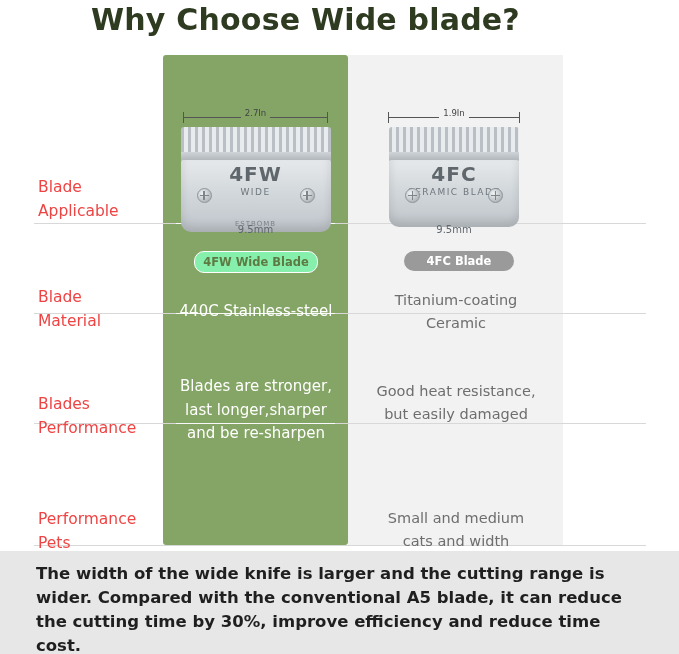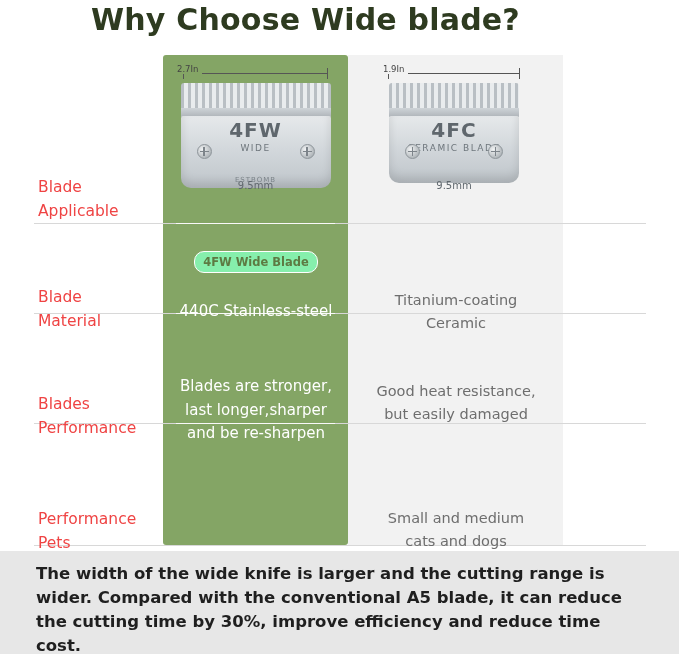--- a/index.html
+++ b/index.html
@@ -61,21 +61,21 @@
   .rowlabel.l3{top:337px;}
   .rowlabel.l4{top:452px;}
 
   
   .blade-wrap{position:absolute;}
   .blade-green{left:139px;top:10px;width:165px;}
   .blade-grey{left:345px;top:10px;width:150px;}
 
   .dimline{
     position:relative;height:16px;
-    font-size:8.5px;color:#444;text-align:left;
+    font-size:8.5px;color:#444;text-align:center;margin-top:44px;
   }
   .dimline .bar{
     position:absolute;left:6%;right:6%;top:8px;height:1px;background:#555;
   }
   .dimline .tickL,.dimline .tickR{
     position:absolute;top:3px;width:1px;height:11px;background:#555;
   }
   .dimline .tickL{left:6%;}
   .dimline .tickR{right:6%;}
   .dimline .txt{
@@ -242,33 +242,34 @@
           <div class="model">4FC</div>
           <div class="sub">CERAMIC BLADE</div>
           <div class="mm">9.5mm</div>
           <div class="screw l"></div>
           <div class="screw r"></div>
         </div>
       </div>
     </div>
 
     <div class="pill green">4FW Wide Blade</div>
+    <div class="pill grey">4FC Blade</div>
 
     <div class="cellg c-mat-g" style="white-space:pre-line;">440C Stainless-steel</div>
     <div class="cellw c-mat-w" style="white-space:pre-line;">Titanium-coating
 Ceramic</div>
 
     <div class="cellg c-perf-g" style="white-space:pre-line;">Blades are stronger,
 last longer,sharper
 and be re-sharpen</div>
     <div class="cellw c-perf-w" style="white-space:pre-line;">Good heat resistance,
 but easily damaged</div>
 
     <div class="cellw c-pets-w" style="white-space:pre-line;">Small and medium
-cats and dogs</div>
+cats and width</div>
 
   </div>
 
   <div class="note">
     <div class="txt">The width of the wide knife is larger and the cutting range is wider. Compared with the conventional A5 blade, it can reduce the cutting time by 30%, improve efficiency and reduce time cost.</div>
   </div>
 
 </div>
 
 </body></html>

